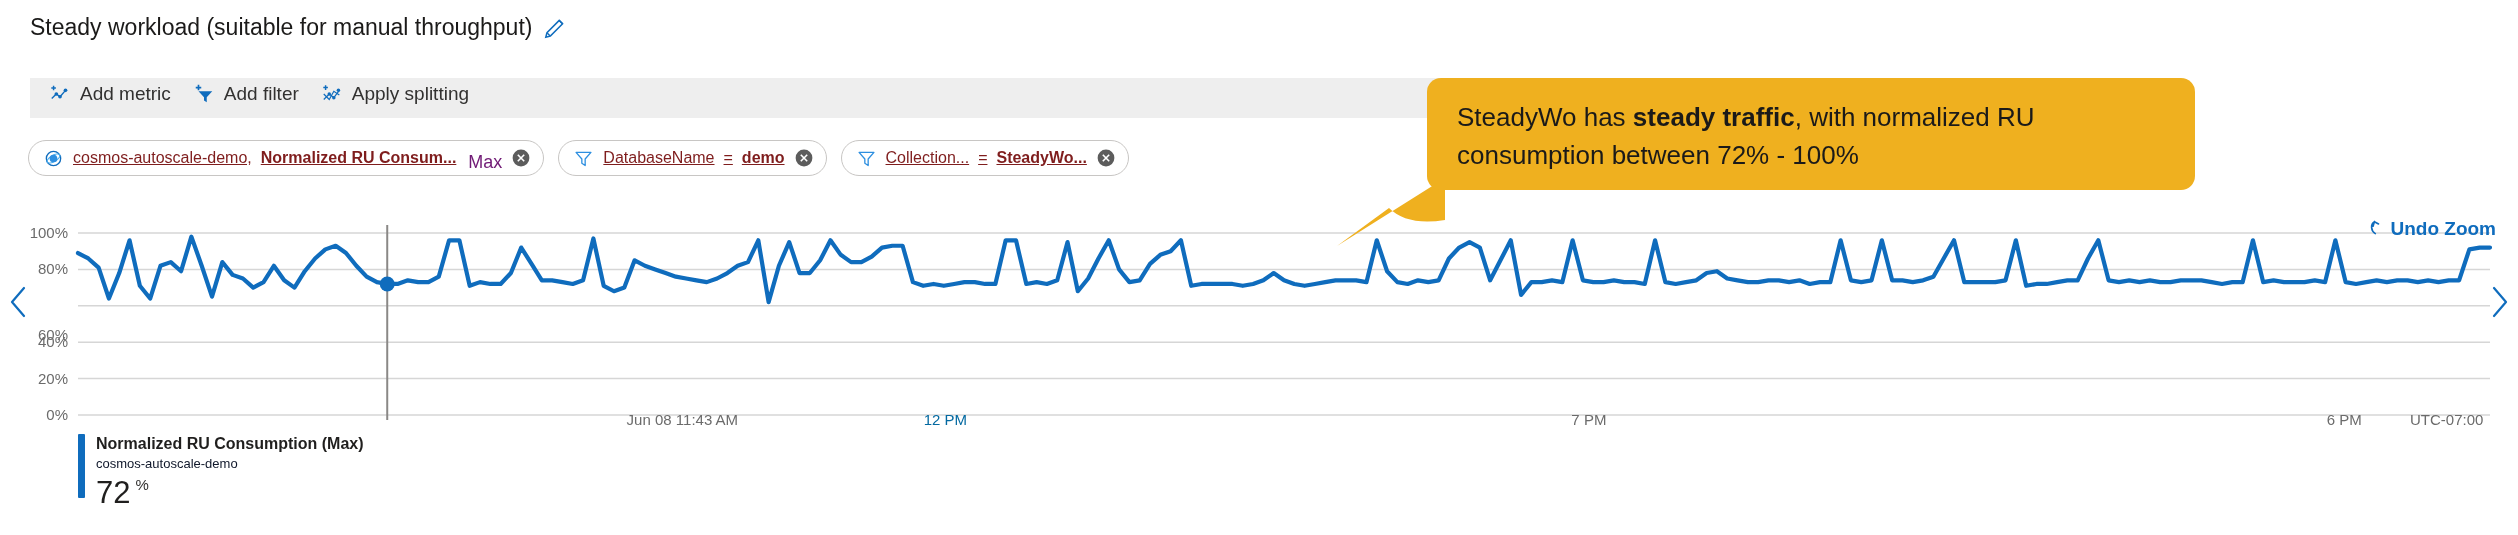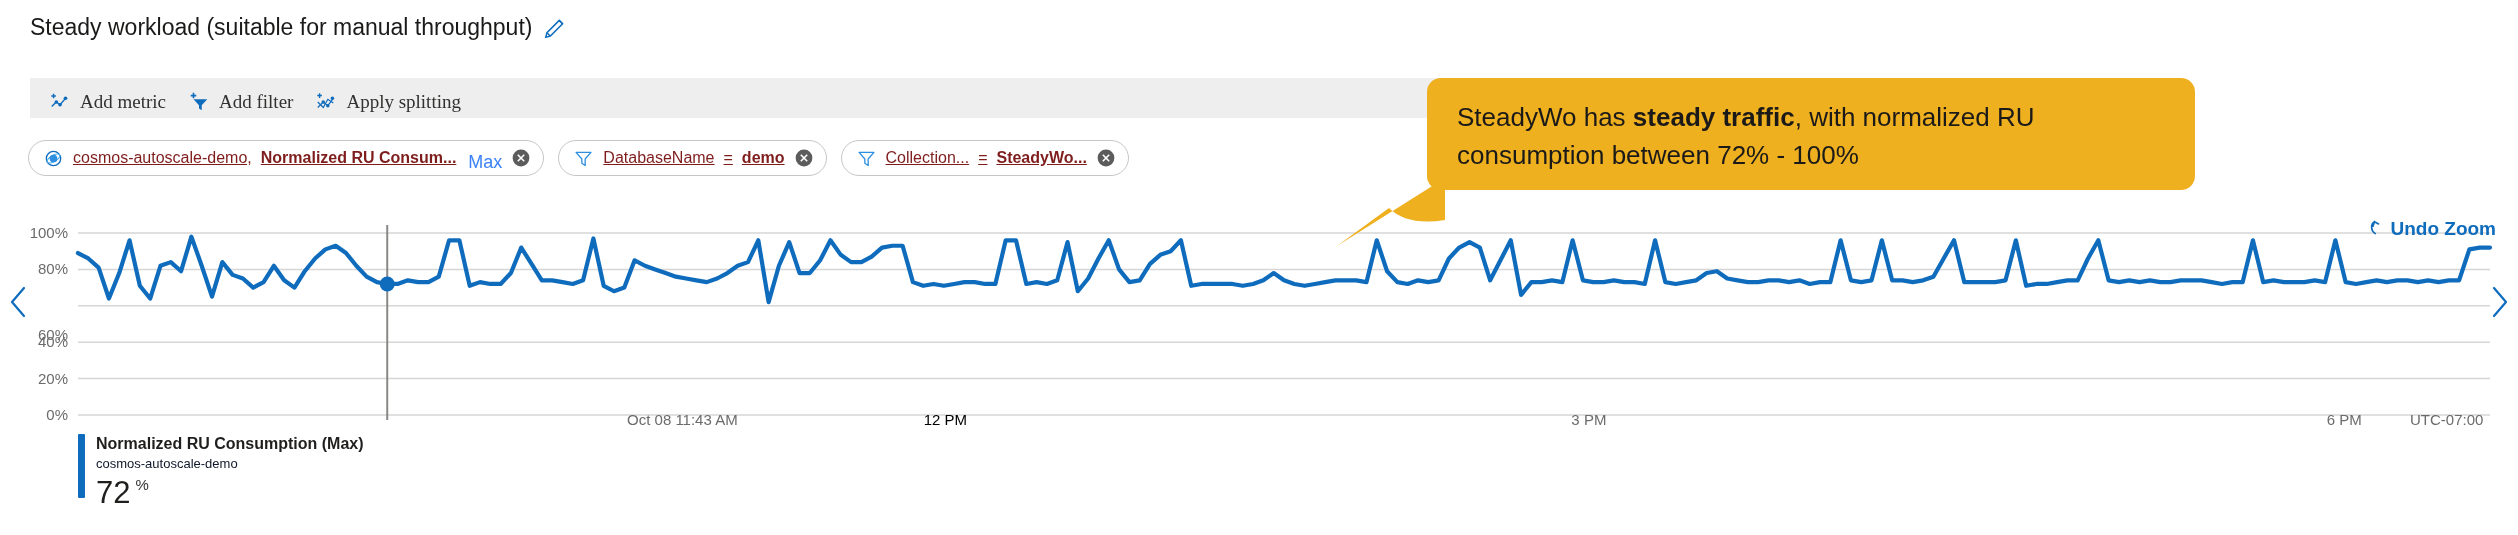--- a/index.html
+++ b/index.html
@@ -20,21 +20,21 @@
   .chart-title {
     font-size: 23px; color: #1b1a19; font-weight: 400; white-space: nowrap;
   }
   .edit-icon { width: 26px; height: 26px; display: block; cursor: pointer; }
 
   
   .toolbar {
     position: absolute; left: 30px; top: 78px;
     width: 2084px; height: 40px;
     background: #eeeeee;
-    display: flex; align-items: flex-end; font-family: Liberation Serif, serif;
+    display: flex; align-items: flex-start;
   }
   .tb-group-left { display: flex; align-items: center; padding-left: 8px; }
   .tb-spacer { flex: 1 1 auto; }
   .tb-group-right { display: flex; align-items: center; padding-right: 10px; }
   .tb-btn {
     display: flex; align-items: center; gap: 9px;
     padding: 5px 11px; cursor: pointer; white-space: nowrap;
   }
   .tb-label { font-size: 19px; color: #323130; }
   .tb-icon { width: 22px; height: 22px; flex: 0 0 22px; display: block; }
@@ -49,21 +49,21 @@
     display: flex; align-items: center; gap: 14px;
   }
   .pill {
     display: flex; align-items: center; gap: 9px;
     height: 36px; padding: 0 12px 0 14px;
     border: 1px solid #c8c6c4; border-radius: 18px;
     background: #fff; cursor: pointer; white-space: nowrap;
   }
   .pill-text { font-size: 16px; color: #7f1d1d; text-decoration: underline; }
   .pill-text b { font-weight: 700; }
-  .pill-agg { font-size: 18px; color: #3b82f6; margin-left: 3px; margin-top: 8px; }
+  .pill-agg { font-size: 18px; color: #701a75; margin-left: 3px; margin-top: 8px; }
   .pill-icon { width: 21px; height: 21px; flex: 0 0 21px; display: block; }
   .pill-close { width: 20px; height: 20px; flex: 0 0 20px; display: block; cursor: pointer; }
 
   
   .callout {
     position: absolute; left: 1427px; top: 78px;
     width: 768px; height: 112px;
     background: #efb01f; border-radius: 14px;
     z-index: 40;
   }
@@ -97,21 +97,21 @@
   .legend { position: absolute; left: 78px; top: 434px; display: flex; gap: 11px; }
   .legend-bar { width: 7px; background: #0f6cbd; border-radius: 1px; height: 64px; flex: 0 0 7px; }
   .legend-body { display: flex; flex-direction: column; }
   .legend-metric { font-size: 16px; font-weight: 700; color: #201f1e; line-height: 20px; }
   .legend-res { font-size: 13px; color: #0f172a; line-height: 20px; }
   .legend-valrow { display: flex; align-items: flex-start; gap: 5px; margin-top: 2px; }
   .legend-value { font-size: 31px; color: #201f1e; line-height: 34px; }
   .legend-unit { font-size: 15px; color: #323130; }
 
   .axis-lbl { position: absolute; font-size: 15px; color: #6b6b6b; white-space: nowrap; }
-  .axis-lbl.faded { color: #000000; text-align: center; }
+  .axis-lbl.faded { color: #0369a1; text-align: center; }
 </style>
 </head>
 <body>
 
 <div id="root">
 
   <div class="title-row">
     <div class="chart-title">Steady workload (suitable for manual throughput)</div>
     <span class="edit-icon">
       <svg viewBox="0 0 24 24" width="26" height="26">
@@ -275,23 +275,23 @@
         <line x1="78" x2="2490" y1="117.2" y2="117.2" stroke="#d6d6d6" stroke-width="1.5"></line>
         <line x1="78" x2="2490" y1="153.6" y2="153.6" stroke="#d6d6d6" stroke-width="1.5"></line>
         <line x1="78" x2="2490" y1="190" y2="190" stroke="#d6d6d6" stroke-width="1.5"></line>
         <line x1="387.2307692307692" x2="387.2307692307692" y1="0" y2="195" stroke="#8a8886" stroke-width="2"></line>
         <path d="M78.00 28.02 L88.31 33.48 L98.62 42.58 L108.92 73.52 L119.23 48.04 L129.54 15.28 L139.85 60.78 L150.15 73.52 L160.46 40.76 L170.77 37.12 L181.08 46.22 L191.38 11.64 L201.69 40.76 L212.00 71.70 L222.31 37.12 L232.62 49.86 L242.92 53.50 L253.23 62.60 L263.54 57.14 L273.85 40.76 L284.15 55.32 L294.46 62.60 L304.77 46.22 L315.08 33.48 L325.38 24.38 L335.69 20.74 L346.00 28.02 L356.31 40.76 L366.62 51.68 L376.92 57.14 L387.23 58.96 L397.54 58.96 L407.85 55.32 L418.15 57.14 L428.46 57.14 L438.77 51.68 L449.08 15.28 L459.38 15.28 L469.69 60.78 L480.00 57.14 L490.31 58.96 L500.62 58.96 L510.92 48.04 L521.23 22.56 L531.54 38.94 L541.85 55.32 L552.15 55.32 L562.46 57.14 L572.77 58.96 L583.08 55.32 L593.38 13.46 L603.69 60.78 L614.00 66.24 L624.31 62.60 L634.62 35.30 L644.92 40.76 L655.23 44.40 L665.54 48.04 L675.85 51.68 L686.15 53.50 L696.46 55.32 L706.77 57.14 L717.08 53.50 L727.38 48.04 L737.69 40.76 L748.00 37.12 L758.31 15.28 L768.62 77.16 L778.92 40.76 L789.23 17.10 L799.54 48.04 L809.85 48.04 L820.15 35.30 L830.46 15.28 L840.77 29.84 L851.08 37.12 L861.38 37.12 L871.69 31.66 L882.00 22.56 L892.31 20.74 L902.62 20.74 L912.92 57.14 L923.23 60.78 L933.54 58.96 L943.85 60.78 L954.15 58.96 L964.46 57.14 L974.77 57.14 L985.08 58.96 L995.38 58.96 L1005.69 15.28 L1016.00 15.28 L1026.31 58.96 L1036.62 57.14 L1046.92 58.96 L1057.23 55.32 L1067.54 17.10 L1077.85 66.24 L1088.15 53.50 L1098.46 33.48 L1108.77 15.28 L1119.08 44.40 L1129.38 57.14 L1139.69 55.32 L1150.00 38.94 L1160.31 29.84 L1170.62 26.20 L1180.92 15.28 L1191.23 60.78 L1201.54 58.96 L1211.85 58.96 L1222.15 58.96 L1232.46 58.96 L1242.77 60.78 L1253.08 58.96 L1263.38 55.32 L1273.69 48.04 L1284.00 55.32 L1294.31 58.96 L1304.62 60.78 L1314.92 58.96 L1325.23 57.14 L1335.54 55.32 L1345.85 55.32 L1356.15 55.32 L1366.46 57.14 L1376.77 15.28 L1387.08 46.22 L1397.38 57.14 L1407.69 58.96 L1418.00 55.32 L1428.31 57.14 L1438.62 55.32 L1448.92 33.48 L1459.23 22.56 L1469.54 17.10 L1479.85 22.56 L1490.15 55.32 L1500.46 35.30 L1510.77 15.28 L1521.08 69.88 L1531.38 57.14 L1541.69 57.14 L1552.00 55.32 L1562.31 57.14 L1572.62 15.28 L1582.92 55.32 L1593.23 57.14 L1603.54 57.14 L1613.85 55.32 L1624.15 57.14 L1634.46 57.14 L1644.77 58.96 L1655.08 15.28 L1665.38 57.14 L1675.69 58.96 L1686.00 57.14 L1696.31 55.32 L1706.62 48.04 L1716.92 46.22 L1727.23 53.50 L1737.54 55.32 L1747.85 57.14 L1758.15 57.14 L1768.46 55.32 L1778.77 55.32 L1789.08 57.14 L1799.38 55.32 L1809.69 58.96 L1820.00 57.14 L1830.31 57.14 L1840.62 15.28 L1850.92 55.32 L1861.23 57.14 L1871.54 55.32 L1881.85 15.28 L1892.15 55.32 L1902.46 55.32 L1912.77 57.14 L1923.08 55.32 L1933.38 51.68 L1943.69 33.48 L1954.00 15.28 L1964.31 57.14 L1974.62 57.14 L1984.92 57.14 L1995.23 57.14 L2005.54 55.32 L2015.85 15.28 L2026.15 60.78 L2036.46 58.96 L2046.77 58.96 L2057.08 57.14 L2067.38 55.32 L2077.69 55.32 L2088.00 33.48 L2098.31 15.28 L2108.62 55.32 L2118.92 57.14 L2129.23 55.32 L2139.54 57.14 L2149.85 55.32 L2160.15 57.14 L2170.46 57.14 L2180.77 55.32 L2191.08 55.32 L2201.38 55.32 L2211.69 57.14 L2222.00 58.96 L2232.31 57.14 L2242.62 57.14 L2252.92 15.28 L2263.23 57.14 L2273.54 55.32 L2283.85 57.14 L2294.15 57.14 L2304.46 57.14 L2314.77 55.32 L2325.08 57.14 L2335.38 15.28 L2345.69 57.14 L2356.00 58.96 L2366.31 57.14 L2376.62 55.32 L2386.92 57.14 L2397.23 55.32 L2407.54 55.32 L2417.85 57.14 L2428.15 55.32 L2438.46 57.14 L2448.77 55.32 L2459.08 55.32 L2469.38 24.38 L2479.69 22.56 L2490.00 22.56" fill="none" stroke="#0f6cbd" stroke-width="4.2" stroke-linejoin="round" stroke-linecap="round"></path>
         <circle cx="387.2307692307692" cy="58.96000000000001" r="7.5" fill="#0f6cbd"></circle>
       </svg>
   </div>
 
   <div id="xlabels">
-      <div class="axis-lbl" style="top: 411px; left: 682.351px; transform: translateX(-50%);">Oct 08 11:43 AM</div>
+      <div class="axis-lbl" style="top: 411px; left: 682.351px; transform: translateX(-50%);">Jun 08 11:43 AM</div>
       <div class="axis-lbl faded" style="top: 411px; left: 945.355px; transform: translateX(-50%);">12 PM</div>
-      <div class="axis-lbl" style="top: 411px; left: 1588.88px; transform: translateX(-50%);">3 PM</div>
+      <div class="axis-lbl" style="top: 411px; left: 1588.88px; transform: translateX(-50%);">7 PM</div>
       <div class="axis-lbl" style="top: 411px; left: 2344.32px; transform: translateX(-50%);">6 PM</div>
       <div class="axis-lbl" style="top: 411px; left: 2410px;">UTC-07:00</div>
     </div>
   <div id="ylabels">
       <div class="axis-lbl" style="left: 0px; width: 68px; text-align: right; top: 224px;">100%</div>
       <div class="axis-lbl" style="left: 0px; width: 68px; text-align: right; top: 260.4px;">80%</div>
       <div class="axis-lbl" style="left: 0px; width: 68px; text-align: right; top: 296.8px; margin-top: 29px;">60%</div>
       <div class="axis-lbl" style="left: 0px; width: 68px; text-align: right; top: 333.2px;">40%</div>
       <div class="axis-lbl" style="left: 0px; width: 68px; text-align: right; top: 369.6px; padding-left: 36px;">20%</div>
       <div class="axis-lbl" style="left: 0px; width: 68px; text-align: right; top: 406px;">0%</div>

